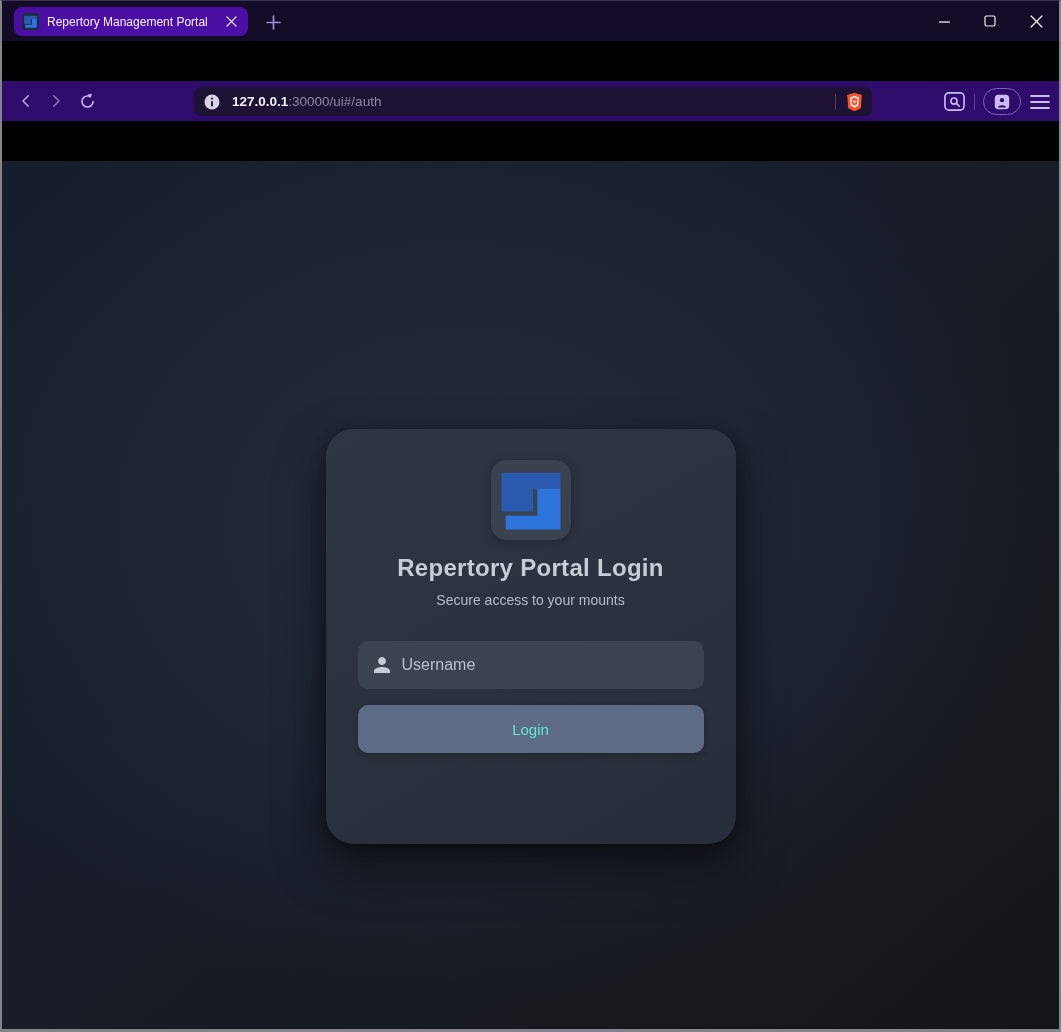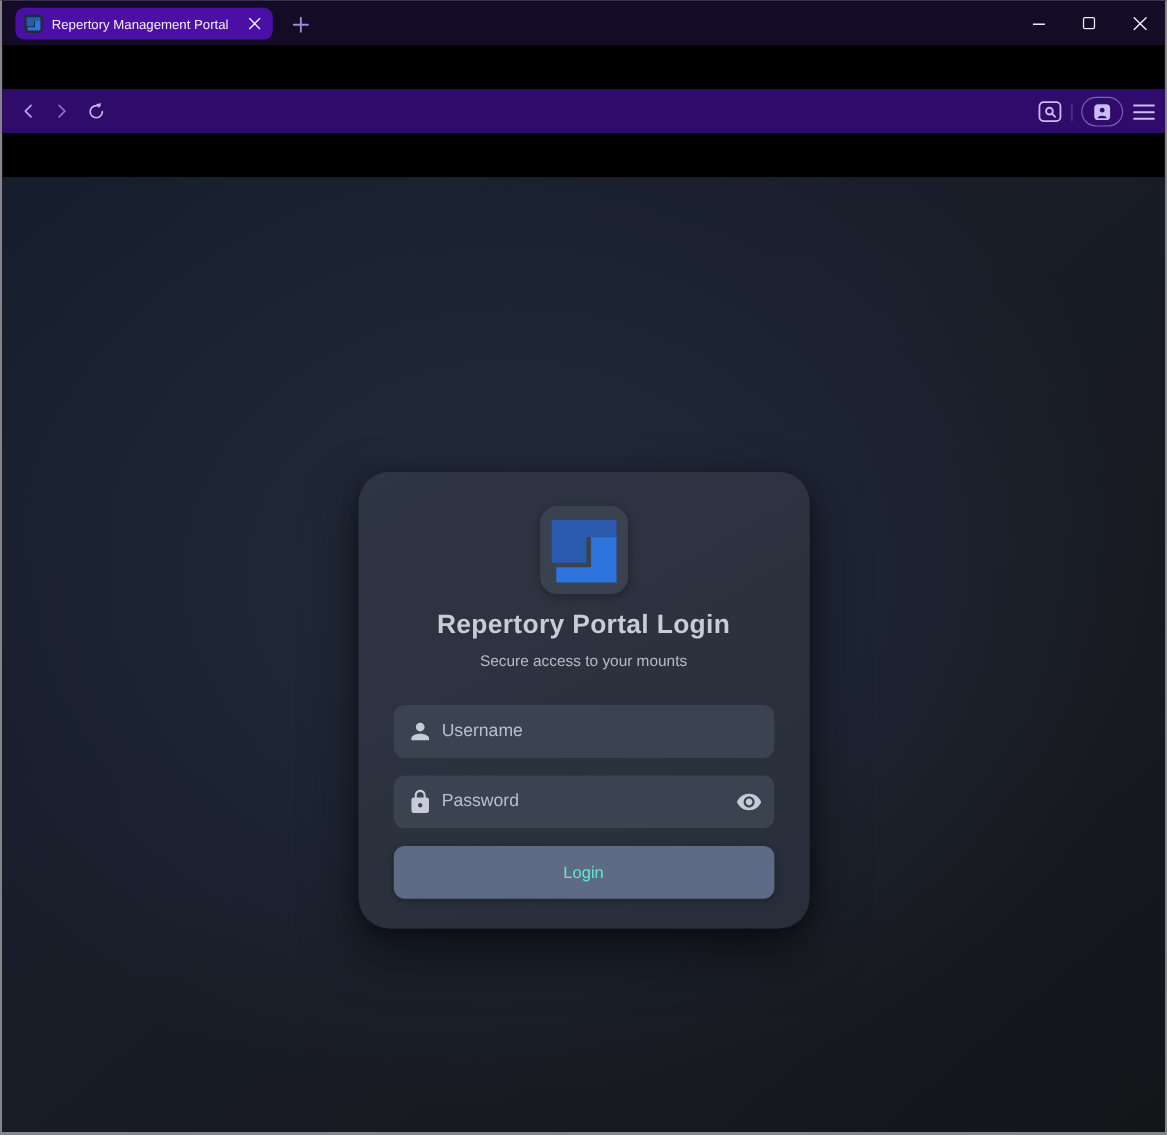--- a/index.html
+++ b/index.html
@@ -135,20 +135,39 @@
           <path d="M9 5 L16 12 L9 19" fill="none" stroke="#8a76c4" stroke-width="2" stroke-linecap="round" stroke-linejoin="round"></path>
         </svg>
     </div>
     <div class="nav-btn" style="left:73px">
       <svg width="19" height="19" viewBox="0 0 24 24">
         <path d="M19 12 A7 7 0 1 1 12 5 L16 5" fill="none" stroke="#c3b4f0" stroke-width="2" stroke-linecap="round"></path>
         <path d="M16.5 1.8 L16.5 8 L11.5 5 Z" fill="#c3b4f0" transform="rotate(25 16 5)"></path>
       </svg>
     </div>
 
+    <div class="addressbar">
+      <span style="display:flex">
+        <svg width="16" height="16" viewBox="0 0 16 16">
+          <circle cx="8" cy="8" r="7.5" fill="#d6d3e2"></circle>
+          <circle cx="8" cy="4.6" r="1.15" fill="#241e3c"></circle>
+          <rect x="7" y="7" width="2" height="5.4" rx="1" fill="#241e3c"></rect>
+        </svg>
+      </span>
+      <span class="url-text"><span class="url-host">127.0.0.1</span><span class="url-rest">:30000/ui#/auth</span></span>
+      <span class="addr-sep"></span>
+      <span style="display:flex">
+        <svg width="19" height="20" viewBox="0 0 24 26">
+          <path d="M12 1 L21.5 4 L20.2 21 L12 25 L3.8 21 L2.5 4 Z" fill="#fb542b"></path>
+          <path d="M12 5.2 L17.8 7 L16.9 17.6 L12 20.6 L7.1 17.6 L6.2 7 Z" fill="#ffffff" opacity=".92"></path>
+          <path d="M12 7.4 L15.9 8.6 L15.2 15.9 L12 18 L8.8 15.9 L8.1 8.6 Z" fill="#fb542b"></path>
+          <path d="M9.2 10 L12 12.2 L14.8 10 L12 15.4 Z" fill="#ffffff"></path>
+        </svg>
+      </span>
+    </div>
 
     <div class="right-icons">
       <span style="display:flex">
         <svg width="23" height="21" viewBox="0 0 24 22">
           <rect x="2" y="2" width="20" height="18" rx="4" fill="none" stroke="#cbbcf5" stroke-width="1.7"></rect>
           <circle cx="11.5" cy="10.5" r="3.2" fill="none" stroke="#cbbcf5" stroke-width="1.7"></circle>
           <path d="M14 13 L17 16" stroke="#cbbcf5" stroke-width="1.7" stroke-linecap="round"></path>
         </svg>
       </span>
       <span class="tool-sep"></span>
@@ -185,31 +204,18 @@
 
       <div class="field first">
         <span class="lead-icon">
           <svg width="24" height="24" viewBox="0 0 24 24" fill="#c6ccd6">
             <path d="M12 12c2.21 0 4-1.79 4-4s-1.79-4-4-4-4 1.79-4 4 1.79 4 4 4zm0 2c-2.67 0-8 1.34-8 4v2h16v-2c0-2.66-5.33-4-8-4z"></path>
           </svg>
         </span>
         <input type="text" placeholder="Username" style="">
       </div>
 
-      <div class="field">
-        <span class="lead-icon">
-          <svg width="24" height="24" viewBox="0 0 24 24" fill="#c6ccd6">
-            <path d="M18 8h-1V6c0-2.76-2.24-5-5-5S7 3.24 7 6v2H6c-1.1 0-2 .9-2 2v10c0 1.1.9 2 2 2h12c1.1 0 2-.9 2-2V10c0-1.1-.9-2-2-2zm-6 9c-1.1 0-2-.9-2-2s.9-2 2-2 2 .9 2 2-.9 2-2 2zm3.1-9H8.9V6c0-1.71 1.39-3.1 3.1-3.1s3.1 1.39 3.1 3.1v2z"></path>
-          </svg>
-        </span>
-        <input type="password" placeholder="Password" style="">
-        <button class="eye-btn">
-          <svg width="24" height="24" viewBox="0 0 24 24" fill="#c6ccd6">
-            <path d="M12 4.5C7 4.5 2.7 7.6 1 12c1.7 4.4 6 7.5 11 7.5s9.3-3.1 11-7.5c-1.7-4.4-6-7.5-11-7.5zm0 12.5c-2.8 0-5-2.2-5-5s2.2-5 5-5 5 2.2 5 5-2.2 5-5 5zm0-8c-1.7 0-3 1.3-3 3s1.3 3 3 3 3-1.3 3-3-1.3-3-3-3z"></path>
-          </svg>
-        </button>
-      </div>
 
       <button class="login-btn">Login</button>
     </div>
   </div>
 
 </div>
 
 </body></html>

